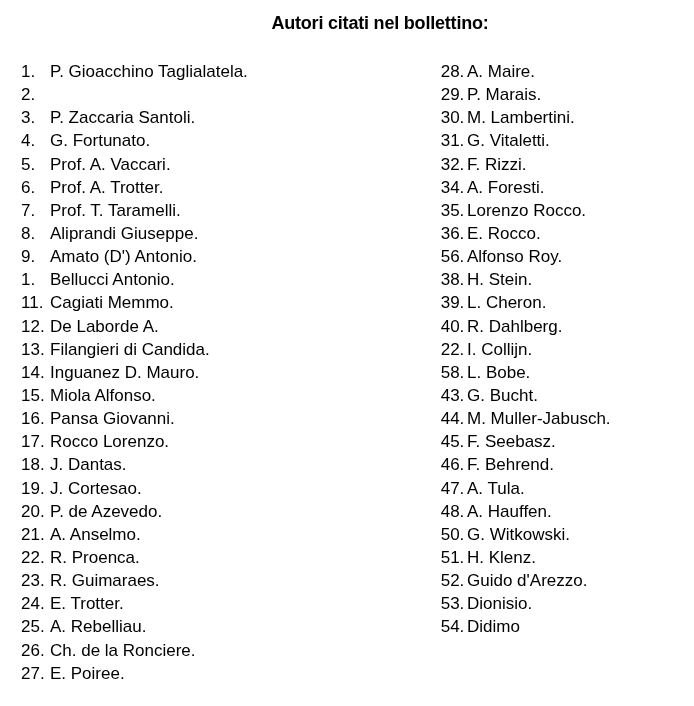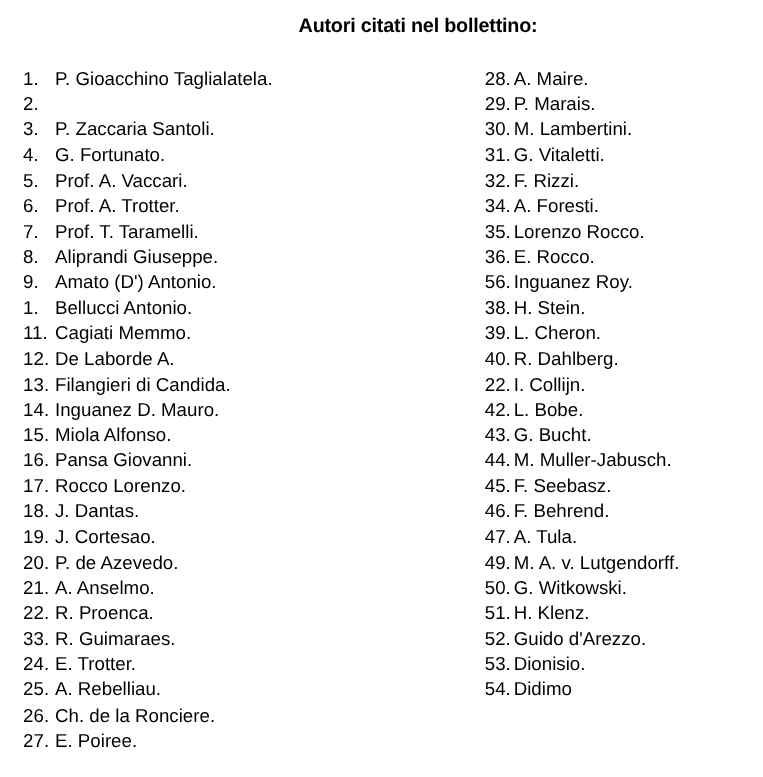--- a/index.html
+++ b/index.html
@@ -137,21 +137,21 @@
     </li>
   <li class="item">
       <span class="num">21.</span>
       <span class="name">A. Anselmo.</span>
     </li>
   <li class="item">
       <span class="num">22.</span>
       <span class="name">R. Proenca.</span>
     </li>
   <li class="item">
-      <span class="num">33.</span>
+      <span class="num">23.</span>
       <span class="name">R. Guimaraes.</span>
     </li>
   <li class="item">
       <span class="num">24.</span>
       <span class="name">E. Trotter.</span>
     </li>
   <li class="item">
       <span class="num">25.</span>
       <span class="name">A. Rebelliau.</span>
     </li>
@@ -193,40 +193,40 @@
   <li class="item">
       <span class="num">35.</span>
       <span class="name">Lorenzo Rocco.</span>
     </li>
   <li class="item">
       <span class="num">36.</span>
       <span class="name">E. Rocco.</span>
     </li>
   <li class="item">
       <span class="num">56.</span>
-      <span class="name">Inguanez Roy.</span>
+      <span class="name">Alfonso Roy.</span>
     </li>
   <li class="item">
       <span class="num">38.</span>
       <span class="name">H. Stein.</span>
     </li>
   <li class="item">
       <span class="num">39.</span>
       <span class="name">L. Cheron.</span>
     </li>
   <li class="item">
       <span class="num">40.</span>
       <span class="name">R. Dahlberg.</span>
     </li>
   <li class="item">
       <span class="num">22.</span>
       <span class="name">I. Collijn.</span>
     </li>
   <li class="item">
-      <span class="num">42.</span>
+      <span class="num">58.</span>
       <span class="name">L. Bobe.</span>
     </li>
   <li class="item">
       <span class="num">43.</span>
       <span class="name">G. Bucht.</span>
     </li>
   <li class="item">
       <span class="num">44.</span>
       <span class="name">M. Muller-Jabusch.</span>
     </li>
@@ -236,22 +236,22 @@
     </li>
   <li class="item">
       <span class="num">46.</span>
       <span class="name">F. Behrend.</span>
     </li>
   <li class="item">
       <span class="num">47.</span>
       <span class="name">A. Tula.</span>
     </li>
   <li class="item">
-      <span class="num">49.</span>
-      <span class="name">M. A. v. Lutgendorff.</span>
+      <span class="num">48.</span>
+      <span class="name">A. Hauffen.</span>
     </li>
   <li class="item">
       <span class="num">50.</span>
       <span class="name">G. Witkowski.</span>
     </li>
   <li class="item">
       <span class="num">51.</span>
       <span class="name">H. Klenz.</span>
     </li>
   <li class="item">

